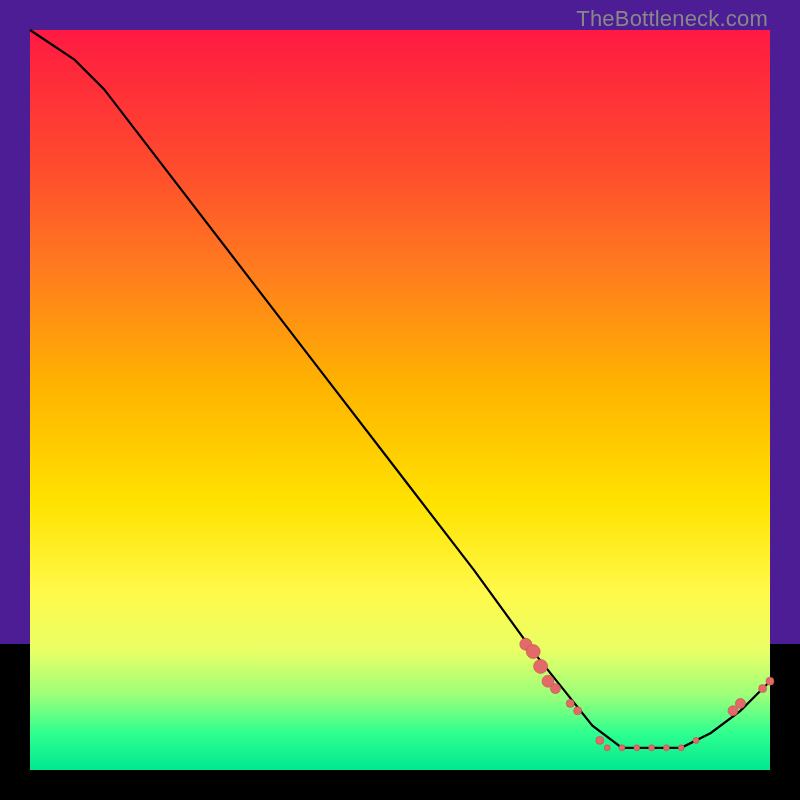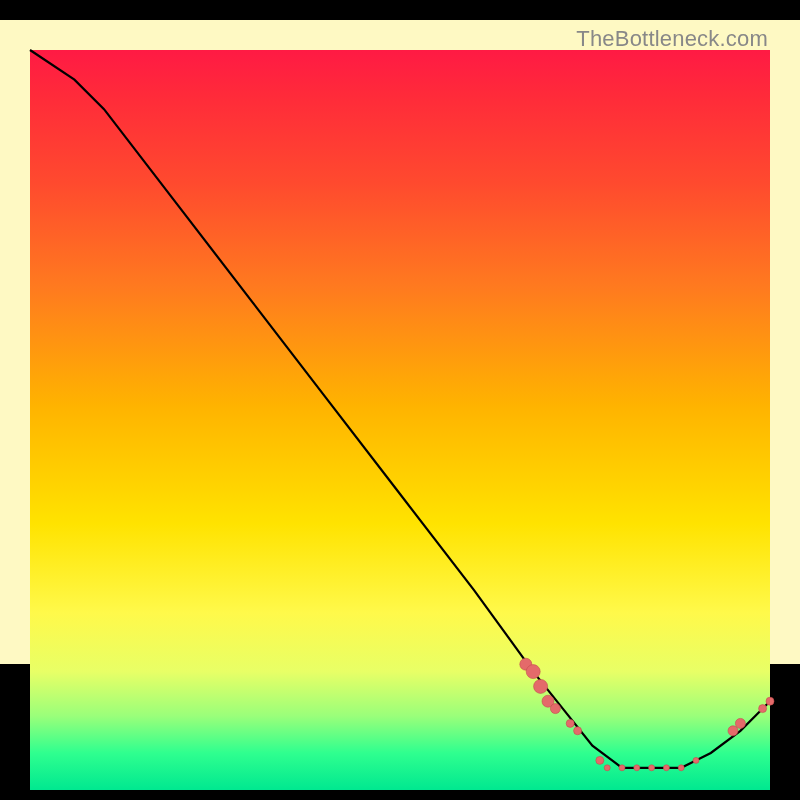--- a/index.html
+++ b/index.html
@@ -8,22 +8,21 @@
     width: 800px;
     height: 800px;
     background: #000;
     overflow: hidden;
     font-family: Arial, Helvetica, sans-serif;
   }
   .frame {
     position: relative;
     width: 800px;
     height: 644px;
-    background: #fef9c3;
-    margin-top: 20px;
+    background: #4c1d95;
   }
   .plot {
     position: absolute;
     left: 30px;
     top: 30px;
     width: 740px;
     height: 740px;
     
     background: linear-gradient(
       to bottom,

